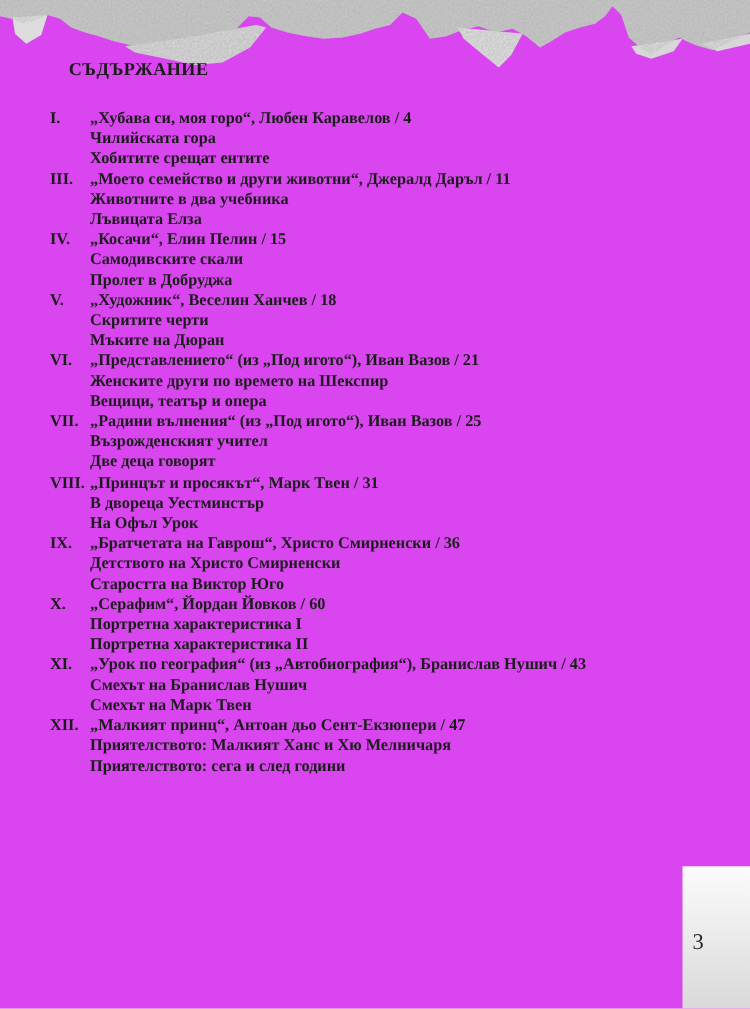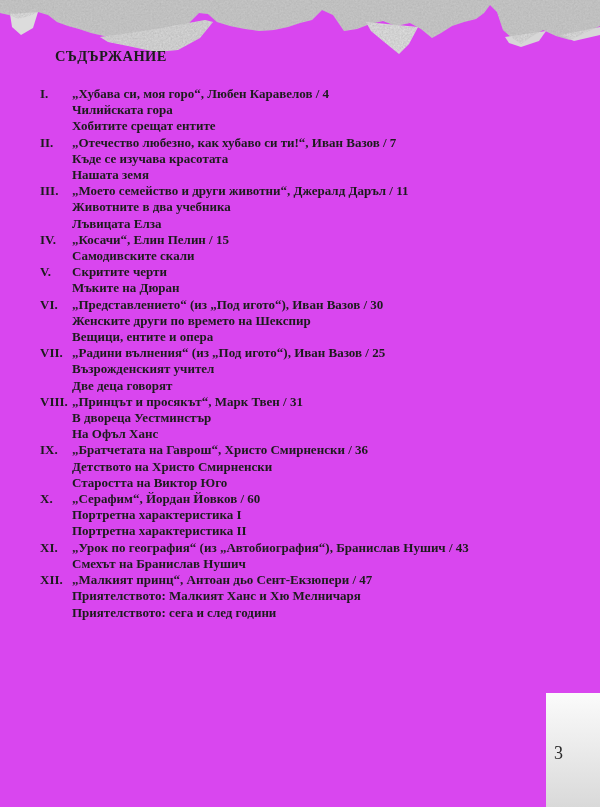--- a/index.html
+++ b/index.html
@@ -91,69 +91,61 @@
     <div class="toc-num">I.</div>
     <div class="toc-body">
       <div class="toc-title">„Хубава си, моя горо“, Любен Каравелов / 4</div>
       <div class="toc-subs">
             <div class="toc-sub">Чилийската гора</div>
             <div class="toc-sub">Хобитите срещат ентите</div>
           </div>
     </div>
   </div>
 
-  <div class="toc-item">
-    <div class="toc-num">II.</div>
-    <div class="toc-body">
-      <div class="toc-title">„Отечество любезно, как хубаво си ти!“, Иван Вазов / 7</div>
-      <div class="toc-subs">
-            <div class="toc-sub">Къде се изучава красотата</div>
-            <div class="toc-sub">Нашата земя</div>
-          </div>
-    </div>
-  </div>
 
   <div class="toc-item">
     <div class="toc-num">III.</div>
     <div class="toc-body">
       <div class="toc-title">„Моето семейство и други животни“, Джералд Даръл / 11</div>
       <div class="toc-subs">
             <div class="toc-sub">Животните в два учебника</div>
             <div class="toc-sub">Лъвицата Елза</div>
           </div>
     </div>
   </div>
 
   <div class="toc-item">
     <div class="toc-num">IV.</div>
     <div class="toc-body">
       <div class="toc-title">„Косачи“, Елин Пелин / 15</div>
       <div class="toc-subs">
             <div class="toc-sub">Самодивските скали</div>
+            <div class="toc-sub">Пролет в Добруджа</div>
           </div>
     </div>
   </div>
 
   <div class="toc-item">
     <div class="toc-num">V.</div>
     <div class="toc-body">
+      <div class="toc-title">„Художник“, Веселин Ханчев / 18</div>
       <div class="toc-subs">
             <div class="toc-sub">Скритите черти</div>
             <div class="toc-sub">Мъките на Дюран</div>
           </div>
     </div>
   </div>
 
   <div class="toc-item">
     <div class="toc-num">VI.</div>
     <div class="toc-body">
-      <div class="toc-title">„Представлението“ (из „Под игото“), Иван Вазов / 30</div>
+      <div class="toc-title">„Представлението“ (из „Под игото“), Иван Вазов / 21</div>
       <div class="toc-subs">
             <div class="toc-sub">Женските други по времето на Шекспир</div>
-            <div class="toc-sub">Вещици, ентите и опера</div>
+            <div class="toc-sub">Вещици, театър и опера</div>
           </div>
     </div>
   </div>
 
   <div class="toc-item">
     <div class="toc-num">VII.</div>
     <div class="toc-body">
       <div class="toc-title">„Радини вълнения“ (из „Под игото“), Иван Вазов / 25</div>
       <div class="toc-subs">
             <div class="toc-sub">Възрожденският учител</div>
@@ -161,21 +153,21 @@
           </div>
     </div>
   </div>
 
   <div class="toc-item">
     <div class="toc-num">VIII.</div>
     <div class="toc-body">
       <div class="toc-title">„Принцът и просякът“, Марк Твен / 31</div>
       <div class="toc-subs">
             <div class="toc-sub">В двореца Уестминстър</div>
-            <div class="toc-sub">На Офъл Ханс</div>
+            <div class="toc-sub">На Офъл Урок</div>
           </div>
     </div>
   </div>
 
   <div class="toc-item">
     <div class="toc-num">IX.</div>
     <div class="toc-body">
       <div class="toc-title">„Братчетата на Гаврош“, Христо Смирненски / 36</div>
       <div class="toc-subs">
             <div class="toc-sub">Детството на Христо Смирненски</div>
@@ -194,20 +186,21 @@
           </div>
     </div>
   </div>
 
   <div class="toc-item">
     <div class="toc-num">XI.</div>
     <div class="toc-body">
       <div class="toc-title">„Урок по география“ (из „Автобиография“), Бранислав Нушич / 43</div>
       <div class="toc-subs">
             <div class="toc-sub">Смехът на Бранислав Нушич</div>
+            <div class="toc-sub">Смехът на Марк Твен</div>
           </div>
     </div>
   </div>
 
   <div class="toc-item">
     <div class="toc-num">XII.</div>
     <div class="toc-body">
       <div class="toc-title">„Малкият принц“, Антоан дьо Сент-Екзюпери / 47</div>
       <div class="toc-subs">
             <div class="toc-sub">Приятелството: Малкият Ханс и Хю Мелничаря</div>

